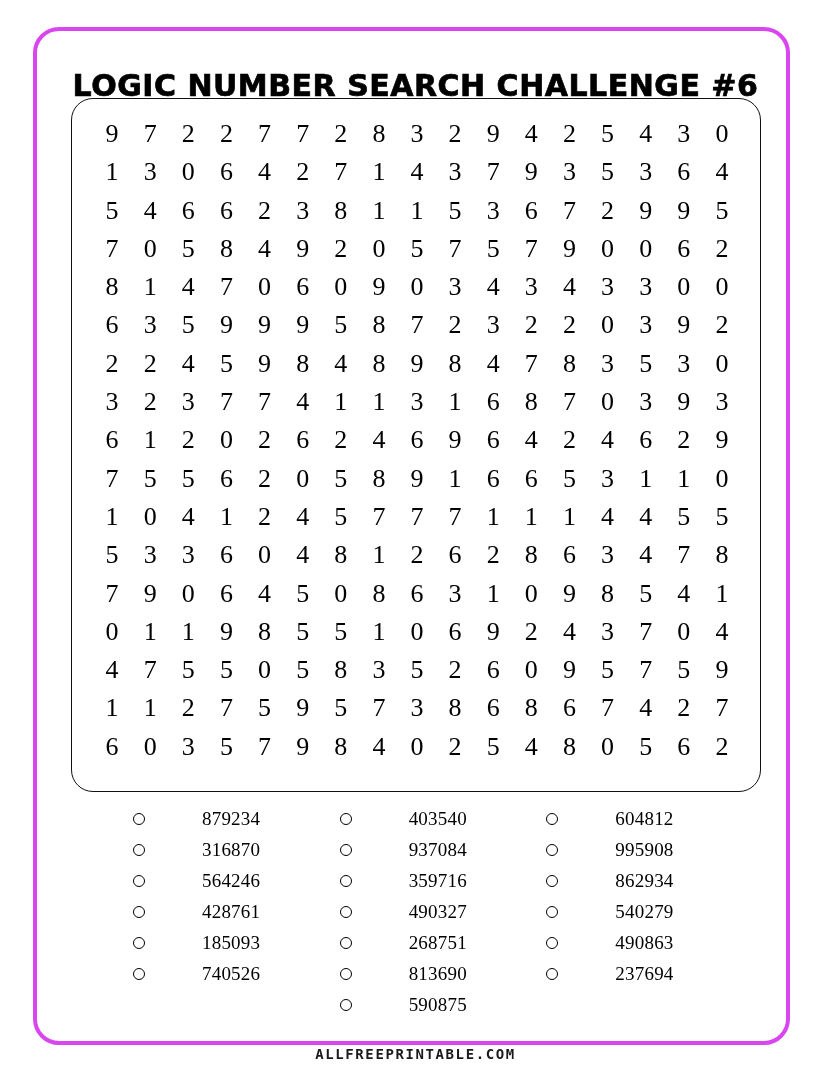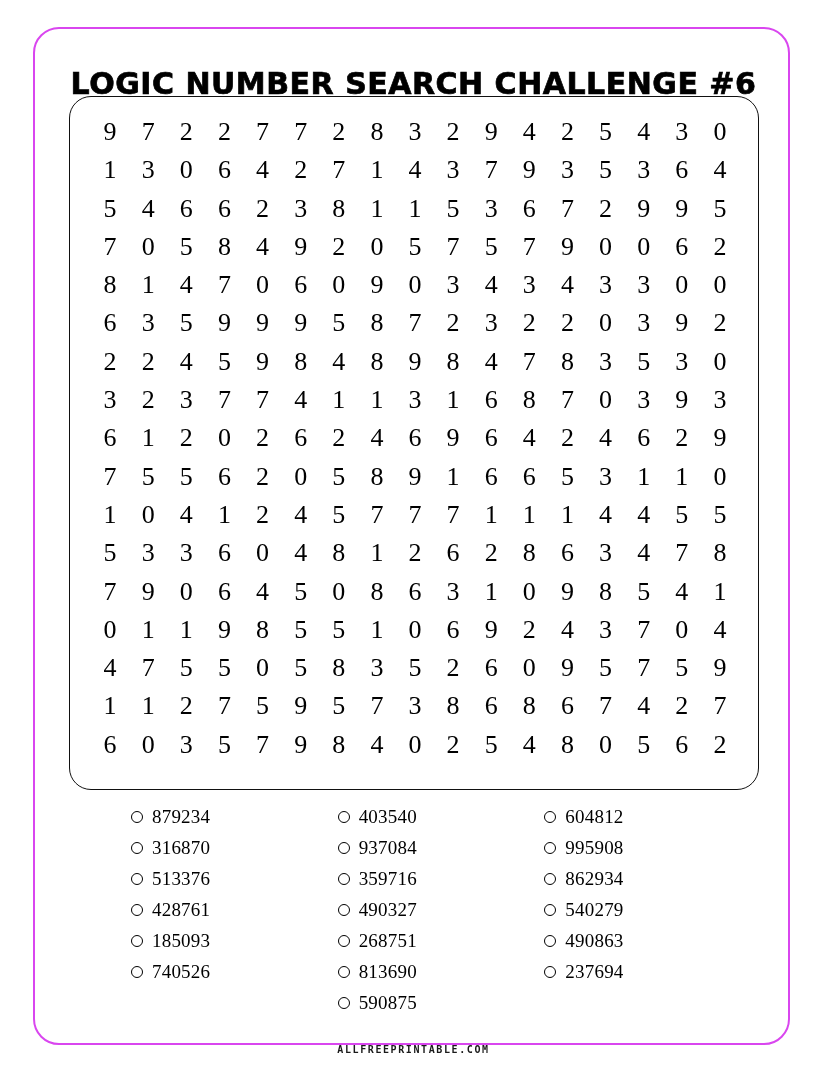--- a/index.html
+++ b/index.html
@@ -22,21 +22,21 @@
     background: #ffffff;
   }
 
   
   #outer-frame {
     position: absolute;
     left: 33px;
     top: 27px;
     width: 757px;
     height: 1018px;
-    border: 2px solid #d946ef;
+    border: 4px solid #d946ef;
     border-radius: 26px;
     box-sizing: border-box;
     background: #ffffff;
   }
 
   
   #puzzle-title {
     position: absolute;
     left: 0;
     top: 40px;
@@ -92,20 +92,21 @@
   .word-col {
     width: 236px;
   }
   .word-col:nth-child(2) { width: 236px; }
   .word-item {
     display: flex;
     align-items: center;
     height: 31px;
     font-size: 19px;
     font-family: "Liberation Serif", serif;
+    gap: 48px;
   }
   .word-bullet {
     display: inline-block;
     width: 12px;
     height: 12px;
     border: 1.6px solid #000;
     border-radius: 50%;
     box-sizing: border-box;
     margin-right: 9px;
     flex: 0 0 auto;
@@ -115,21 +116,21 @@
   }
 
   
   #footer {
     position: absolute;
     left: 0;
     top: 1015px;
     width: 757px;
     text-align: center;
     font-family: "DejaVu Sans Mono", monospace;
-    font-size: 10px;
+    font-size: 14px;
     letter-spacing: 1.6px;
     font-weight: bold;
     color: #1a1a1a;
   }
 </style>
 </head>
 <body>
 
 <div id="page">
   <div id="outer-frame">
@@ -435,21 +436,21 @@
           <div class="word-item">
             <span class="word-bullet"></span>
             <span class="word-text">879234</span>
           </div>
           <div class="word-item">
             <span class="word-bullet"></span>
             <span class="word-text">316870</span>
           </div>
           <div class="word-item">
             <span class="word-bullet"></span>
-            <span class="word-text">513376</span>
+            <span class="word-text">564246</span>
           </div>
           <div class="word-item">
             <span class="word-bullet"></span>
             <span class="word-text">428761</span>
           </div>
           <div class="word-item">
             <span class="word-bullet"></span>
             <span class="word-text">185093</span>
           </div>
           <div class="word-item">

